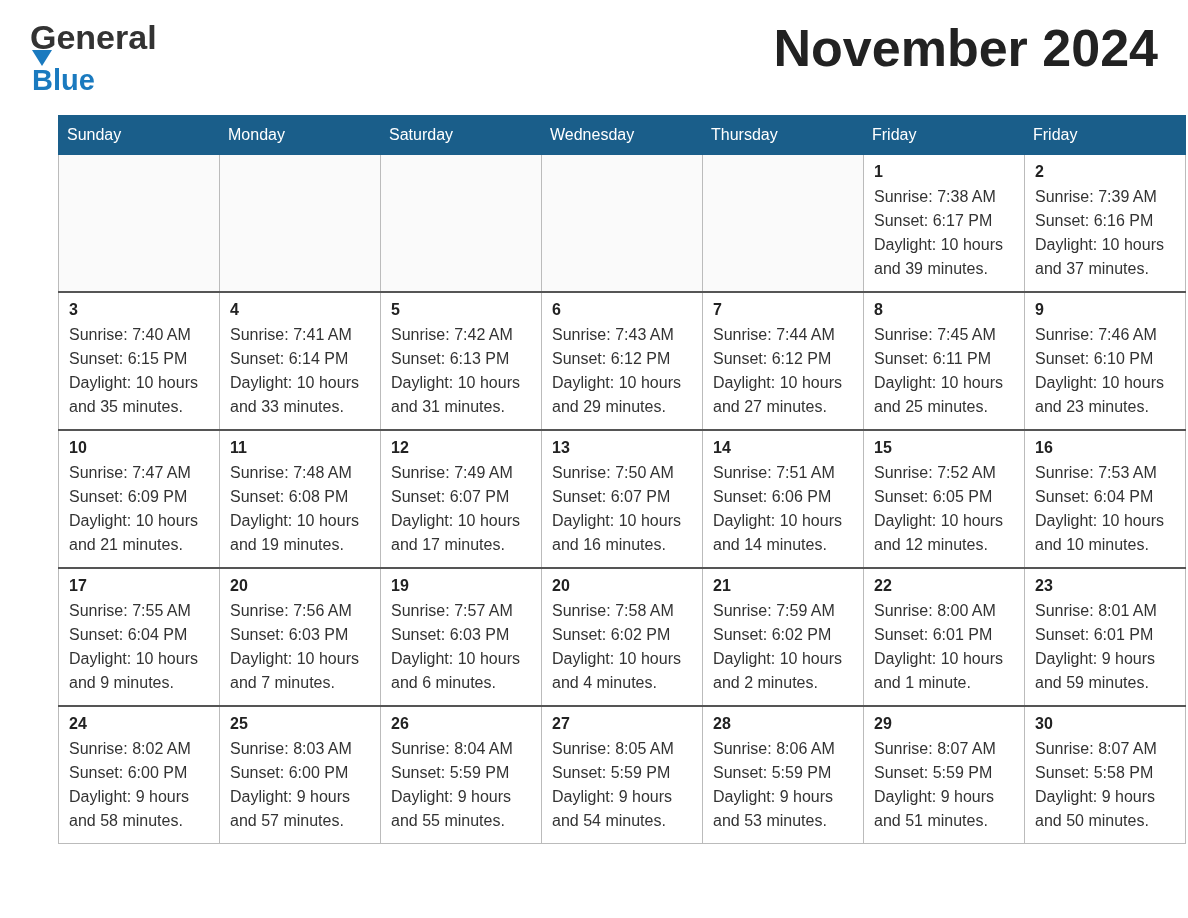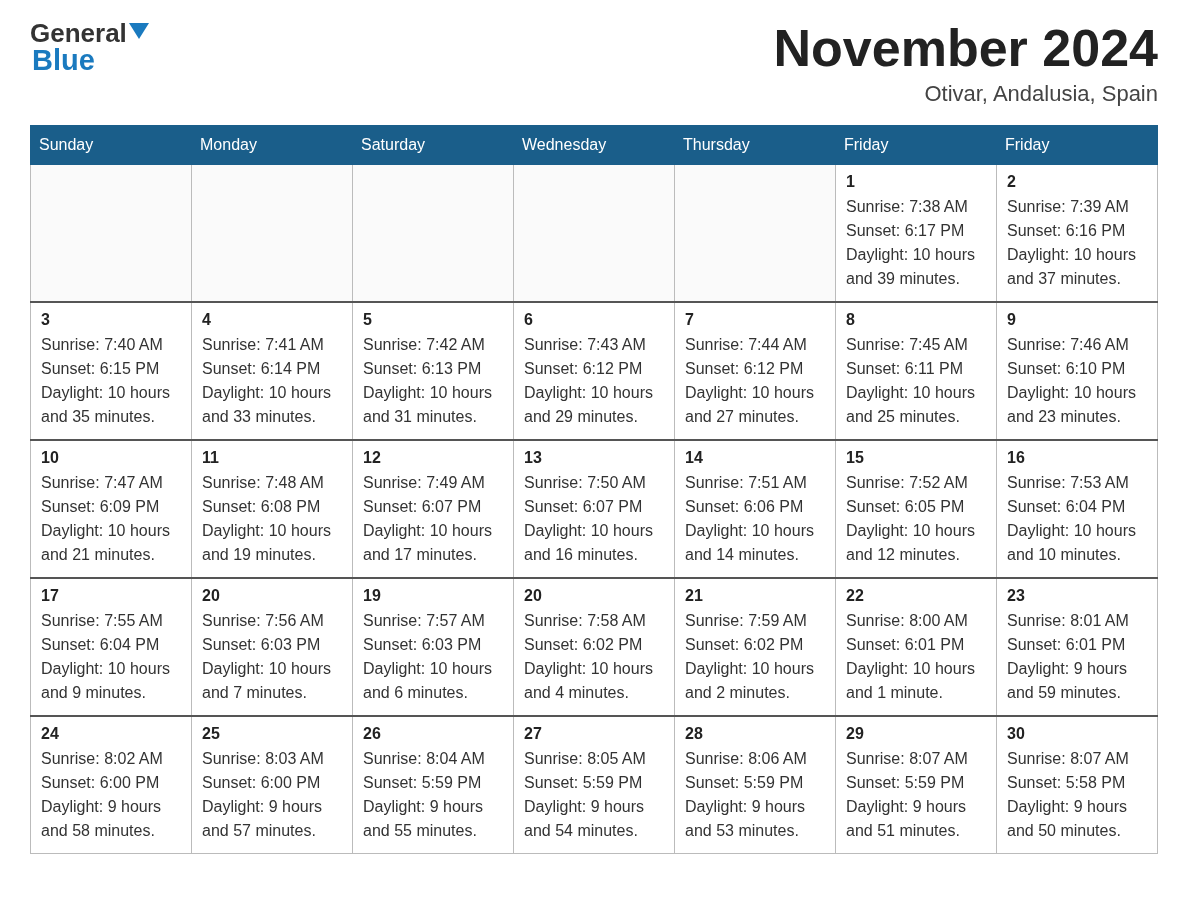--- a/index.html
+++ b/index.html
@@ -17,25 +17,25 @@
       align-items: flex-start;
       margin-bottom: 18px;
     }
     .logo-area {
       display: flex;
       flex-direction: column;
       align-items: flex-start;
     }
     .logo-text {
       display: flex;
-      align-items: center;
-      font-size: 26px;
+      font-size: 34px;
       font-weight: bold;
       color: #333;
       line-height: 1;
+      flex-direction: column;
     }
     .logo-triangle {
       width: 0;
       height: 0;
       border-left: 10px solid transparent;
       border-right: 10px solid transparent;
       border-top: 16px solid #1a7abf;
       display: inline-block;
       margin-left: 2px;
       margin-top: -4px;
@@ -58,20 +58,21 @@
     }
     .location-title {
       font-size: 22px;
       color: #444;
       margin-top: 4px;
     }
     .calendar {
       width: 100%;
       border-collapse: collapse;
       border: 1px solid #999;
+      margin-left: 28px;
     }
     .calendar th {
       background-color: #1a5e8a;
       color: #fff;
       font-size: 16px;
       font-weight: normal;
       padding: 10px 8px;
       text-align: left;
       border: 1px solid #1a5e8a;
     }
@@ -109,21 +110,20 @@
 <div class="header-area">
   <div class="logo-area">
     <div class="logo-text">
       <span>General</span>
       <span class="logo-triangle"></span>
     </div>
     <div class="logo-sub">Blue</div>
   </div>
   <div class="title-area">
     <div class="month-title">November 2024</div>
-    <div class="location-title">Otivar, Andalusia, Spain</div>
   </div>
 </div>
 
 <table class="calendar">
   <thead>
     <tr>
     <th>Sunday</th>
         <th>Monday</th>
         <th>Saturday</th>
         <th>Wednesday</th>

